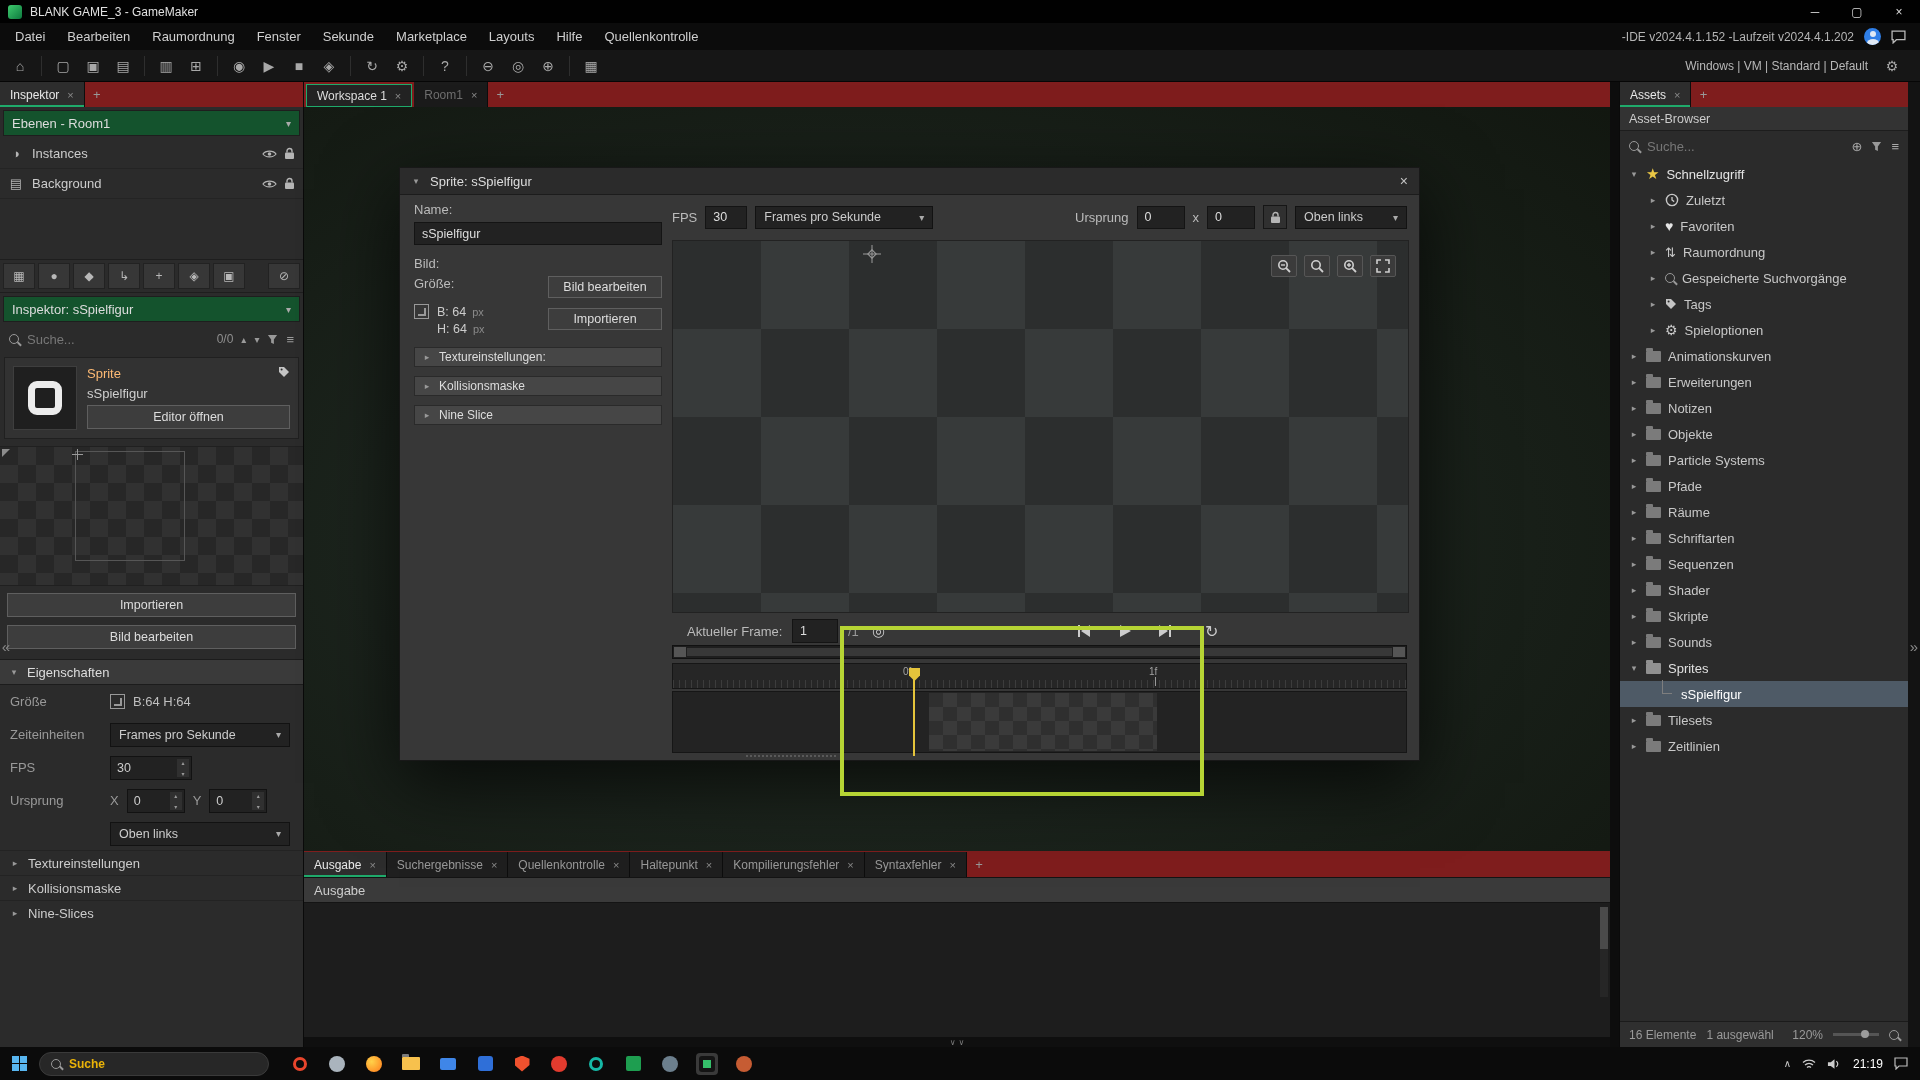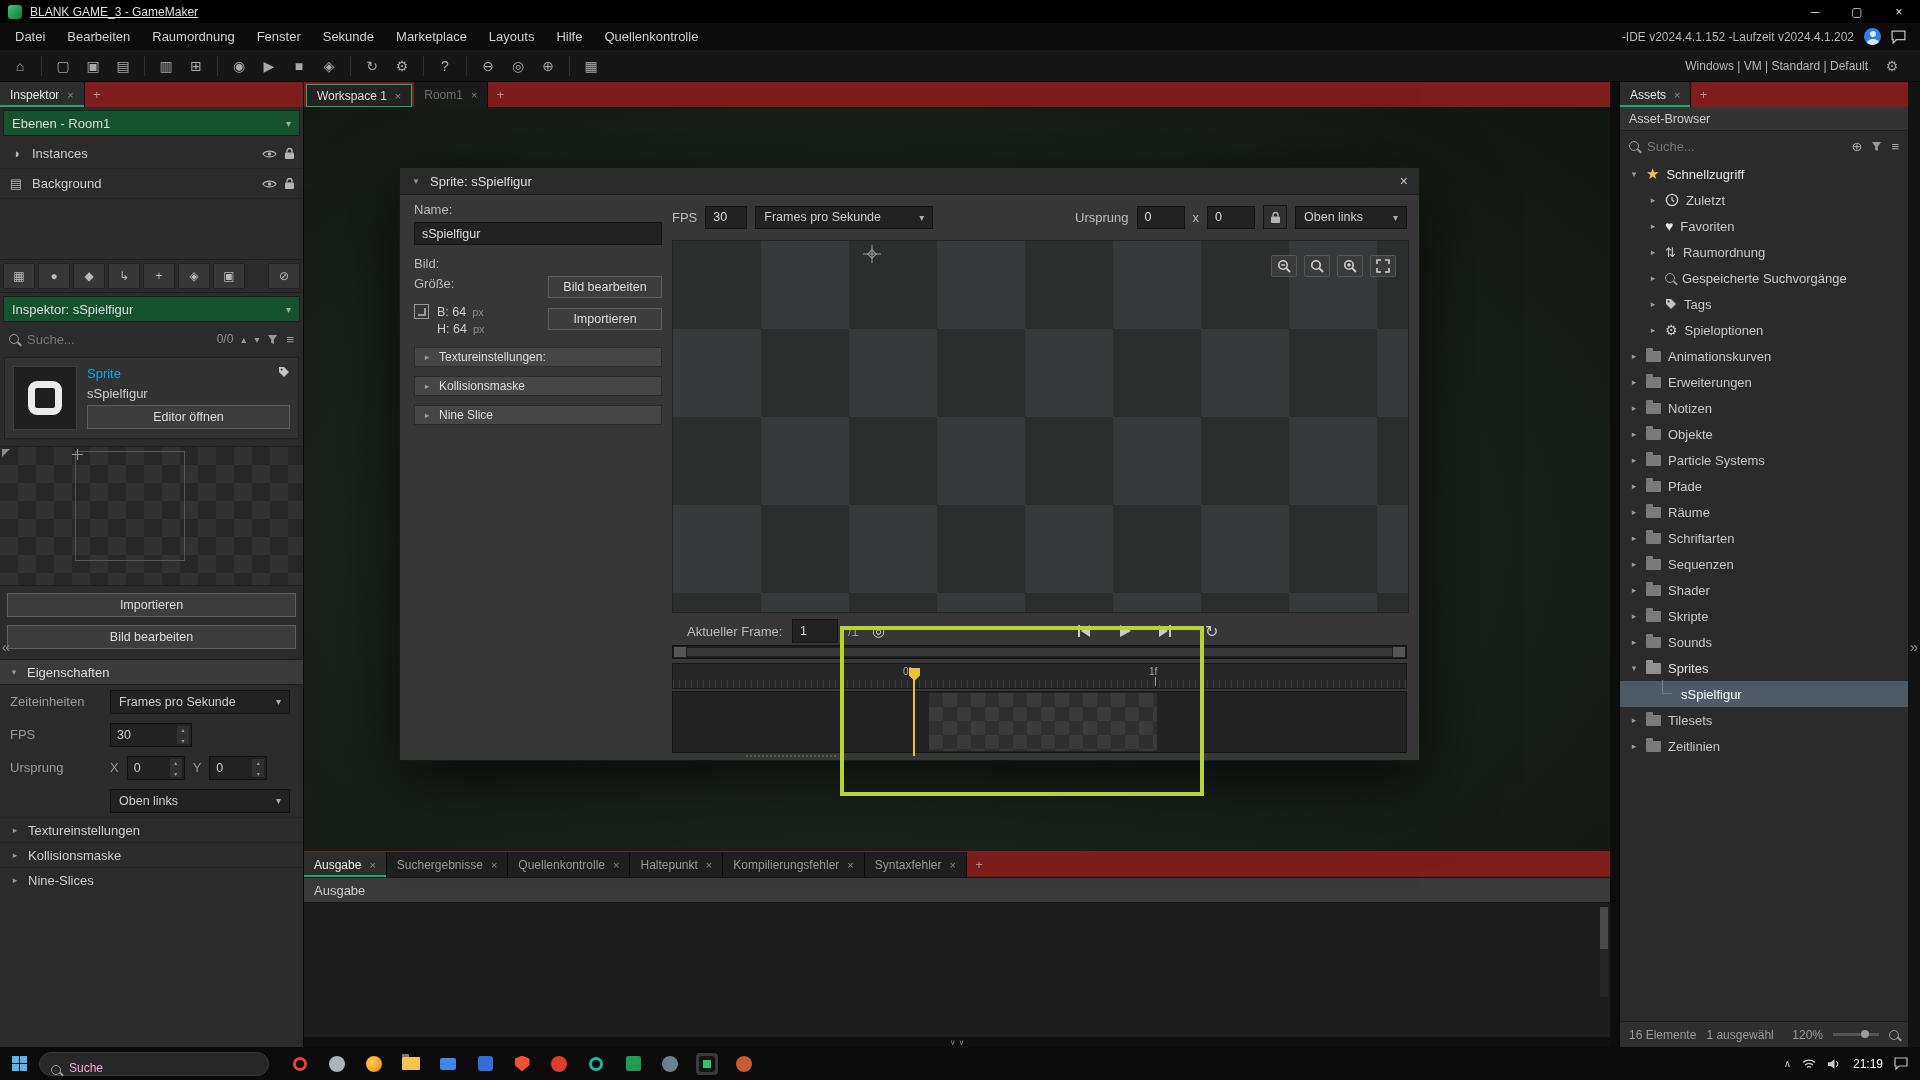--- a/index.html
+++ b/index.html
@@ -3,21 +3,21 @@
 <meta charset="utf-8">
 <style>
   * { margin:0; padding:0; box-sizing:border-box; }
   html,body { width:1920px; height:1080px; overflow:hidden; background:#000; }
   body { font-family:"Liberation Sans","DejaVu Sans",sans-serif; font-size:13px; color:#c9c9c9; }
   .screen { position:relative; width:1920px; height:1080px; background:#0d0d0d; }
 
   
   .titlebar { position:absolute; top:0; left:0; right:0; height:23px; background:#010101; display:flex; align-items:center; gap:8px; padding-left:8px; }
   .gm-logo { width:14px; height:14px; border-radius:3px; background:linear-gradient(135deg,#3fca6e,#0d7a3e); flex:none; }
-  .tb-title { font-size:12px; color:#e0e0e0;text-decoration:underline; }
+  .tb-title { font-size:12px; color:#e0e0e0; }
   .win-controls { margin-left:auto; display:flex; height:23px; }
   .wc { width:42px; height:23px; display:flex; align-items:center; justify-content:center; color:#ddd; font-size:12px; }
 
   
   .menubar { position:absolute; top:23px; left:0; right:0; height:27px; background:#0c0c0c; display:flex; align-items:center; padding:0 4px; }
   .menu-item { padding:0 11px; height:27px; display:flex; align-items:center; font-size:13px; color:#cfcfcf; }
   .menu-right { margin-left:auto; display:flex; align-items:center; gap:10px; padding-right:10px; }
   .version-text { font-size:12px; color:#b5b5b5; }
   .avatar { width:17px; height:17px; border-radius:50%; background:#2f7fe8; position:relative; overflow:hidden; flex:none; }
   .avatar::before { content:''; position:absolute; top:3px; left:5.5px; width:6px; height:6px; border-radius:50%; background:#dfe9f5; }
@@ -52,21 +52,21 @@
   .row-icons { margin-left:auto; display:flex; gap:7px; align-items:center; }
   .lp-gap { height:60px; flex:none; }
   .toolrow { display:flex; height:34px; border-top:1px solid #1e1e1e; border-bottom:1px solid #1e1e1e; padding:3px; gap:3px; flex:none; }
   .tbtn { width:32px; height:26px; background:#373737; border:1px solid #222; color:#b8b8b8; display:flex; align-items:center; justify-content:center; font-size:12px; }
   .searchrow { height:28px; display:flex; align-items:center; gap:8px; padding:0 9px; font-size:13px; color:#777; flex:none; }
   .s-count { color:#8f8f8f; font-size:12px; margin-left:auto; }
   .s-btn { color:#9a9a9a; font-size:10px; }
   .card { margin:4px; background:#323232; border:1px solid #202020; padding:8px; display:grid; grid-template-columns:64px 1fr; gap:4px 10px; flex:none; }
   .thumb { width:64px; height:64px; background:#1f1f1f; border:1px solid #3e3e3e; display:flex; align-items:center; justify-content:center; grid-row:span 3; }
   .thumb-shape { width:34px; height:34px; border:7px solid #ececec; border-radius:9px; }
-  .card-type { display:flex; align-items:center; color:#0ea5e9; font-size:13px; }
+  .card-type { display:flex; align-items:center; color:#fdba74; font-size:13px; }
   .card-name { color:#cfcfcf; font-size:13px; display:flex; align-items:center; }
   .btn { height:24px; background:#3d3d3d; border:1px solid #5f5f5f; color:#ddd; font-size:12.5px; display:flex; align-items:center; justify-content:center; }
   .preview { margin:3px 0; height:140px; position:relative; border-top:1px solid #202020; border-bottom:1px solid #202020; flex:none; }
   .pv-box { position:absolute; left:75px; top:4px; width:110px; height:110px; border:1px solid #565656; }
   .pv-cross { position:absolute; left:72px; top:2px; width:11px; height:11px;
     background:linear-gradient(#9a9a9a,#9a9a9a) center/1px 100% no-repeat, linear-gradient(#9a9a9a,#9a9a9a) center/100% 1px no-repeat; }
   .pv-corner { position:absolute; left:2px; top:2px; width:0; height:0; border-left:8px solid #8c8c8c; border-bottom:8px solid transparent; }
   .lp-btn { margin:4px 7px; flex:none; }
   .sec-head { height:26px; background:#3a3a3a; border-top:1px solid #1c1c1c; border-bottom:1px solid #1c1c1c; display:flex; align-items:center; gap:8px; padding:0 9px; color:#ddd; font-size:13px; flex:none; margin-top:6px; }
   .prop-row { height:33px; display:flex; align-items:center; padding:0 10px; gap:8px; font-size:13px; color:#999; flex:none; }
@@ -165,21 +165,21 @@
 
   
   .edge-handle { position:absolute; top:556px; width:12px; text-align:center; color:#8a8a8a; font-size:15px; z-index:20; }
   .edge-handle.left { left:0; }
   .edge-handle.right { left:1908px; }
 
   
   .taskbar { position:absolute; left:0; top:1047px; width:1920px; height:33px; background:#0b0b0b; display:flex; align-items:center; gap:12px; padding:0 12px; }
   .win-logo { width:15px; height:15px; display:grid; grid-template-columns:7px 7px; grid-template-rows:7px 7px; gap:1px; flex:none; }
   .win-logo div { background:#58b6f0; }
-  .tb-search { width:230px; height:24px; border-radius:12px; background:#272727; border:1px solid #3a3a3a; display:flex; align-items:flex-end; gap:8px; padding:0 11px; color:#f9a8d4; font-size:12px; flex:none; }
+  .tb-search { width:230px; height:24px; border-radius:12px; background:#272727; border:1px solid #3a3a3a; display:flex; align-items:center; gap:8px; padding:0 11px; color:#eab308; font-size:12px; flex:none;font-weight:bold; }
   .apps { display:flex; align-items:center; gap:15px; margin-left:8px; }
   .app { width:22px; height:22px; display:flex; align-items:center; justify-content:center; flex:none; }
   .app-active { background:#3a3a3a; border-radius:4px; }
   .gm-tile { width:16px; height:16px; background:#141414; border-radius:3px; display:flex; align-items:center; justify-content:center; }
   .gm-tile div { width:8px; height:8px; background:#35c06a; }
   .tray { margin-left:auto; display:flex; align-items:center; gap:11px; color:#ccc; }
   .tray-time { color:#fff; font-size:12px; }
   .i-chevup { font-size:10px; color:#ccc; }
 </style>
 </head>
@@ -338,20 +338,25 @@
         <div class="pv-box"></div>
         <div class="pv-cross"></div>
       </div>
       <div class="btn lp-btn">Importieren</div>
       <div class="btn lp-btn">Bild bearbeiten</div>
       <div class="sec-head">
         <span class="arr">▾</span>
         <span>Eigenschaften</span>
       </div>
       <div class="prop-row">
+        <span class="prop-label">Größe</span>
+        <span class="i-scale"></span>
+        <span style="color:#bfbfbf">B:64  H:64</span>
+      </div>
+      <div class="prop-row">
         <span class="prop-label">Zeiteinheiten</span>
         <div class="dd" style="width:180px">
           <span>Frames pro Sekunde</span>
           <span class="caret">▾</span>
         </div>
       </div>
       <div class="prop-row">
         <span class="prop-label">FPS</span>
         <div class="spin" style="width:82px">
           <span>30</span>

